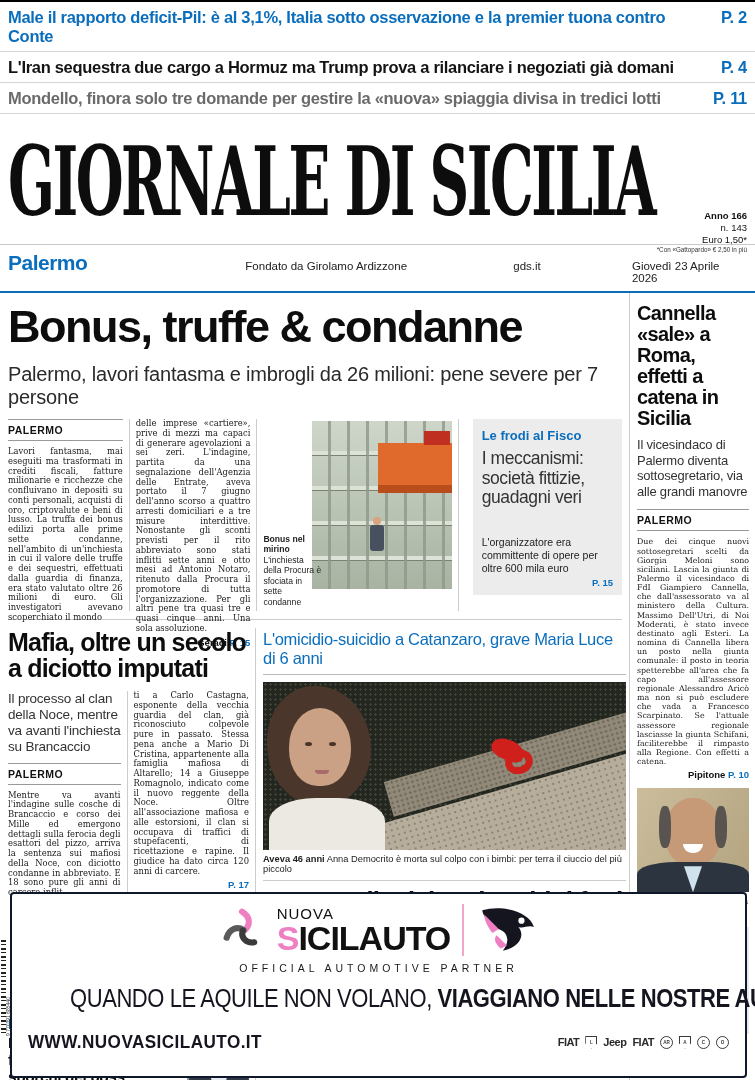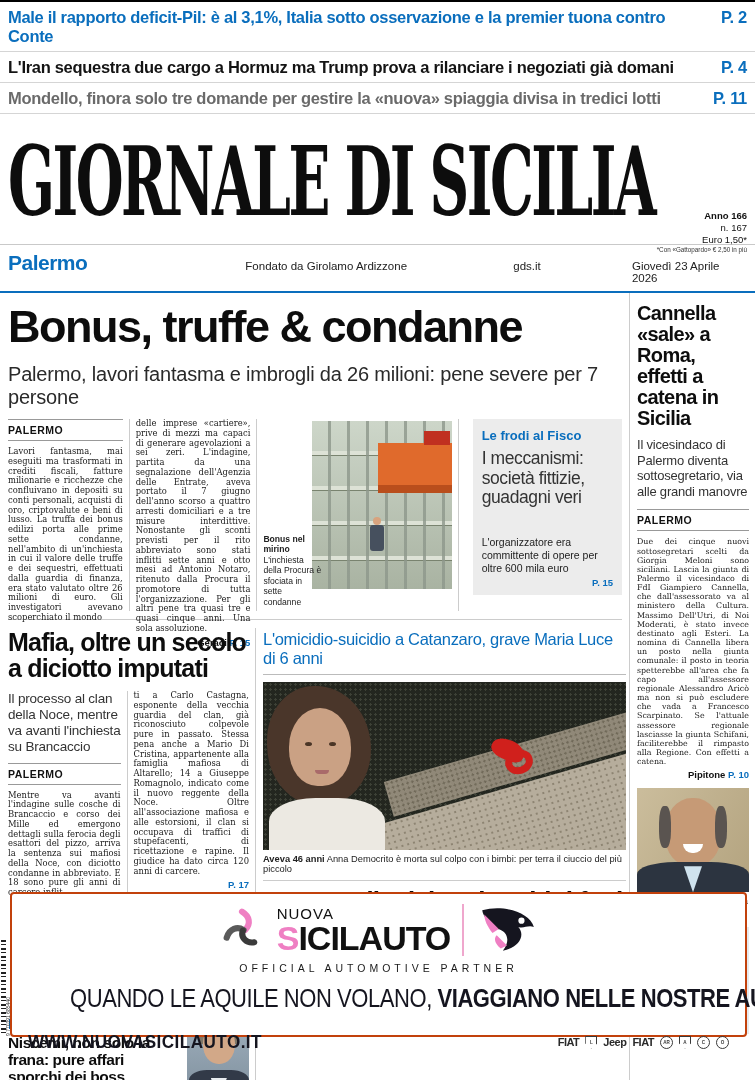--- a/index.html
+++ b/index.html
@@ -121,21 +121,21 @@
   .rc-photo .smile{ position:absolute; left:46px; top:56px; width:20px; height:9px; background:#fff; border-radius:0 0 12px 12px;}
   .rc-photo .suit { position:absolute; left:0; bottom:-6px; width:112px; height:36px; background:#2c3440; border-radius:34% 34% 0 0;}
   .rc-photo .shirt{ position:absolute; left:47px; bottom:0; width:18px; height:26px; background:#cfe2ee; clip-path:polygon(0 0,100% 0,50% 100%);}
   .rc-cap { font-size:8.8px; line-height:1.2; color:#222; padding:4px 0 10px; }
   .pm-box { background:#e7ebef; padding:9px 9px 6px; }
   .pm-box .k { color:#0a6ebd; font-weight:bold; font-size:13px; margin-bottom:4px;}
   .pm-box .t { font-size:16.5px; color:#333; line-height:1.1; letter-spacing:-0.4px;}
   .pm-box .p { text-align:right; color:#0a6ebd; font-weight:bold; font-size:9.5px; margin-top:10px;}
 
   
-  .ad { position:absolute; left:10px; right:8px; top:892px; height:145px; border:2px solid #c2410c; border-radius:4px;
+  .ad { position:absolute; left:10px; right:8px; top:892px; height:186px; border:2px solid #0f172a; border-radius:4px;
         padding:10px 16px 8px; background:#fff; }
   .ad-logo-row { display:flex; justify-content:center; align-items:center; gap:12px; }
   .ad-brand .nuova { font-size:15px; letter-spacing:1px; color:#111; }
   .ad-brand .sic { font-size:34px; font-weight:800; letter-spacing:-1px; color:#111; line-height:0.95;text-align:right;}
   .ad-brand .sic .s-pink { color:#ef7fc3; }
   .ad-divider { width:2px; height:52px; background:#efa7cd; }
   .ad-partner { text-align:center; font-size:10.5px; letter-spacing:4px; color:#1a1a1a; margin-top:6px; }
   .ad-tagline { margin-top:10px; text-align:center; font-size:25px; white-space:nowrap; transform:scaleX(0.88); transform-origin:center;
                 color:#15151f; letter-spacing:-0.5px;}
   .ad-tagline .bold { font-weight:800; }
@@ -172,21 +172,21 @@
     <span class="hl-gray">Mondello, finora solo tre domande per gestire la «nuova» spiaggia divisa in tredici lotti</span>
     <span class="pg">P. 11</span>
   </div>
 </div>
 
 <div class="masthead">
   <div class="mast-title">GIORNALE DI SICILIA</div>
 
   <div class="edition">
     <div class="b">Anno 166</div>
-    <div>n. 167</div>
+    <div>n. 143</div>
     <div>Euro 1,50*</div>
     <div class="tiny">*Con «Gattopardo» € 2,50 in più</div>
   </div>
 </div>
 
 <div class="dateline">
   <span class="dl-section">Palermo</span>
   <span class="dl-mid">Fondato da Girolamo Ardizzone</span>
   <span class="dl-site">gds.it</span>
   <span class="dl-date">Giovedì 23 Aprile 2026</span>

